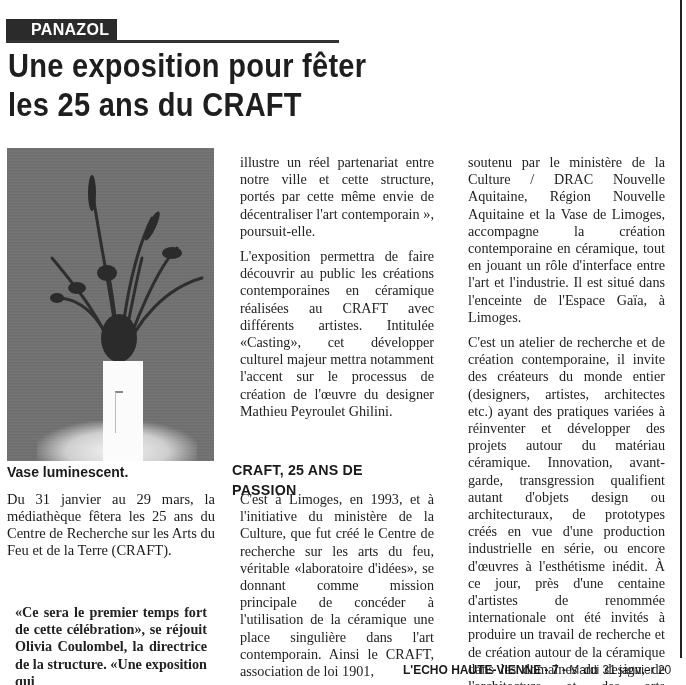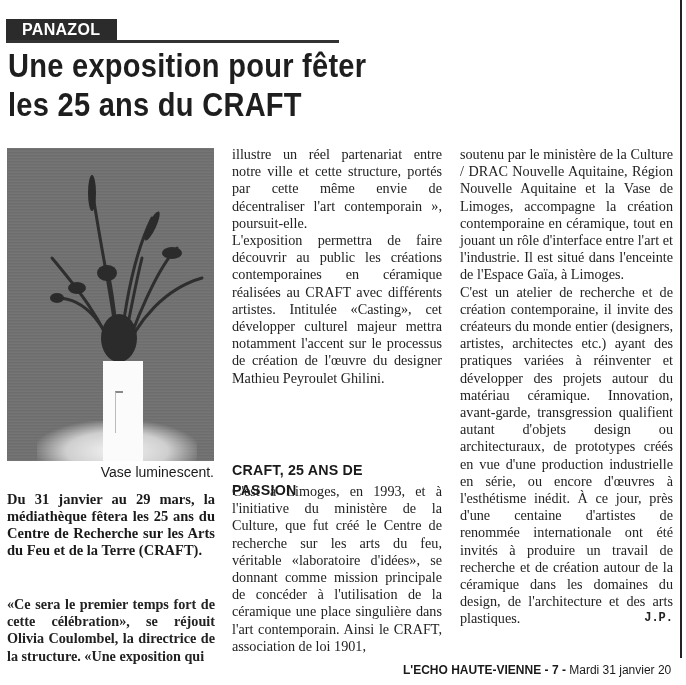--- a/index.html
+++ b/index.html
@@ -1,48 +1,48 @@
 <!DOCTYPE html>
 <html><head>
 <meta charset="utf-8">
 <style>
   html, body { margin: 0; padding: 0; background: #ffffff; }
   body { width: 686px; height: 685px; position: relative; overflow: hidden; color: #1a1a1a; }
 
   .kicker-bar { position: absolute; left: 6px; top: 19px; width: 335px; height: 24px; }
   .kicker { position: absolute; left: 0; top: 0; height: 22px; width: 111px; background: #2b2b2b; color: #fff;
     font-family: "Liberation Sans", sans-serif; font-weight: bold; font-size: 16px; line-height: 22px;
-    padding-left: 16px; box-sizing: border-box; letter-spacing: 0.3px; }
+    padding-left: 25px; box-sizing: border-box; letter-spacing: 0.3px; }
   .kicker-rule { position: absolute; left: 6px; top: 40px; width: 333px; height: 3px; background: #333; }
 
   .headline { position: absolute; left: 8px; top: 46px; width: 520px;
     font-family: "Liberation Sans", sans-serif; font-weight: bold; font-size: 33px; line-height: 39px;
     color: #1e1e1e; transform: scaleX(0.88); transform-origin: left top; letter-spacing: 0.3px; }
 
   .right-rule { position: absolute; left: 680px; top: 0; width: 2px; height: 658px; background: #222; }
 
   .photo { position: absolute; left: 7px; top: 148px; width: 207px; height: 313px;
     background: repeating-linear-gradient(0deg, #6e6e6e 0px, #7b7b7b 1px, #676767 2px, #747474 3px);
     overflow: hidden; }
   .photo .glow { position: absolute; left: 30px; bottom: -20px; width: 160px; height: 60px;
     background: radial-gradient(ellipse at center, #f4f4f4 0%, #cfcfcf 45%, rgba(120,120,120,0) 75%); }
   .photo .vase { position: absolute; left: 96px; top: 213px; width: 40px; height: 100px; background: #fbfbfb; }
   .photo .vase .mark { position: absolute; left: 12px; top: 30px; width: 7px; height: 40px; border-left: 1px solid #bbb; border-top: 2px solid #888; }
   .photo svg { position: absolute; left: 0; top: 0; }
 
-  .caption { position: absolute; left: 7px; top: 463px; width: 207px; text-align: right;
-    font-family: "Liberation Sans", sans-serif; font-weight: normal; font-size: 14px; line-height: 18px; color: #1a1a1a; }
+  .caption { position: absolute; left: 7px; top: 463px; width: 207px; text-align: left;
+    font-family: "Liberation Sans", sans-serif; font-weight: bold; font-size: 14px; line-height: 18px; color: #1a1a1a; }
 
   .lede { position: absolute; left: 7px; top: 491px; width: 208px;
-    font-family: "Liberation Serif", serif; font-weight: bold; font-size: 14.5px; line-height: 17px;
+    font-family: "Liberation Serif", serif; font-weight: normal; font-size: 14.5px; line-height: 17px;
     text-align: justify; color: #1a1a1a; }
 
   .col { position: absolute; font-family: "Liberation Serif", serif; font-size: 14.2px; line-height: 17.2px;
     text-align: justify; color: #222; hyphens: manual; }
-  .col p { margin: 0; }
+  .col p { margin: 8px; }
   .col1 { left: 7px; top: 596px; width: 208px; font-weight: bold; }
   .col2 { left: 232px; top: 146px; width: 210px; }
   .col2b { left: 232px; top: 483px; width: 210px; }
   .col3 { left: 460px; top: 146px; width: 213px; }
 
   .subhead { position: absolute; left: 232px; top: 460px; width: 212px;
     font-family: "Liberation Sans", sans-serif; font-weight: bold; font-size: 15.5px; line-height: 20px;
     color: #1a1a1a; transform: scaleX(0.92); transform-origin: left top; letter-spacing: 0.2px; }
 
   .signature { font-family: Liberation Mono, monospace; font-weight: bold; font-size: 12px; float: right; }

